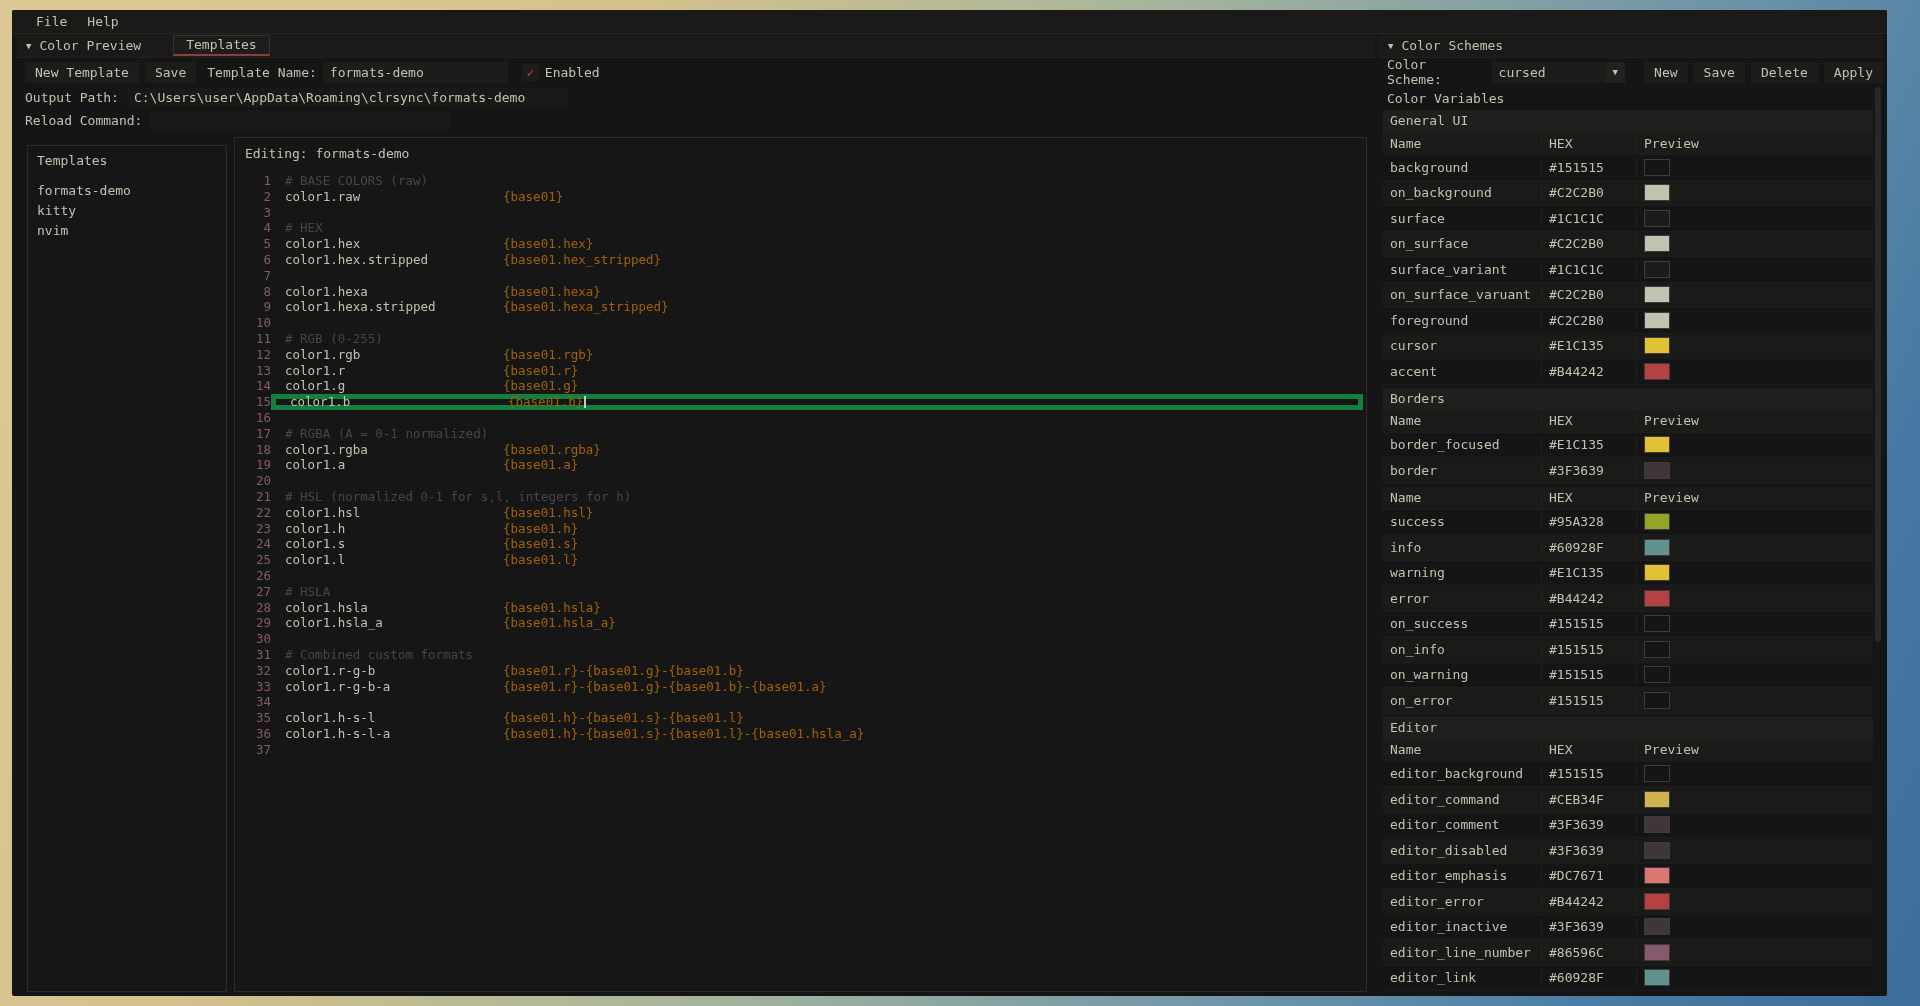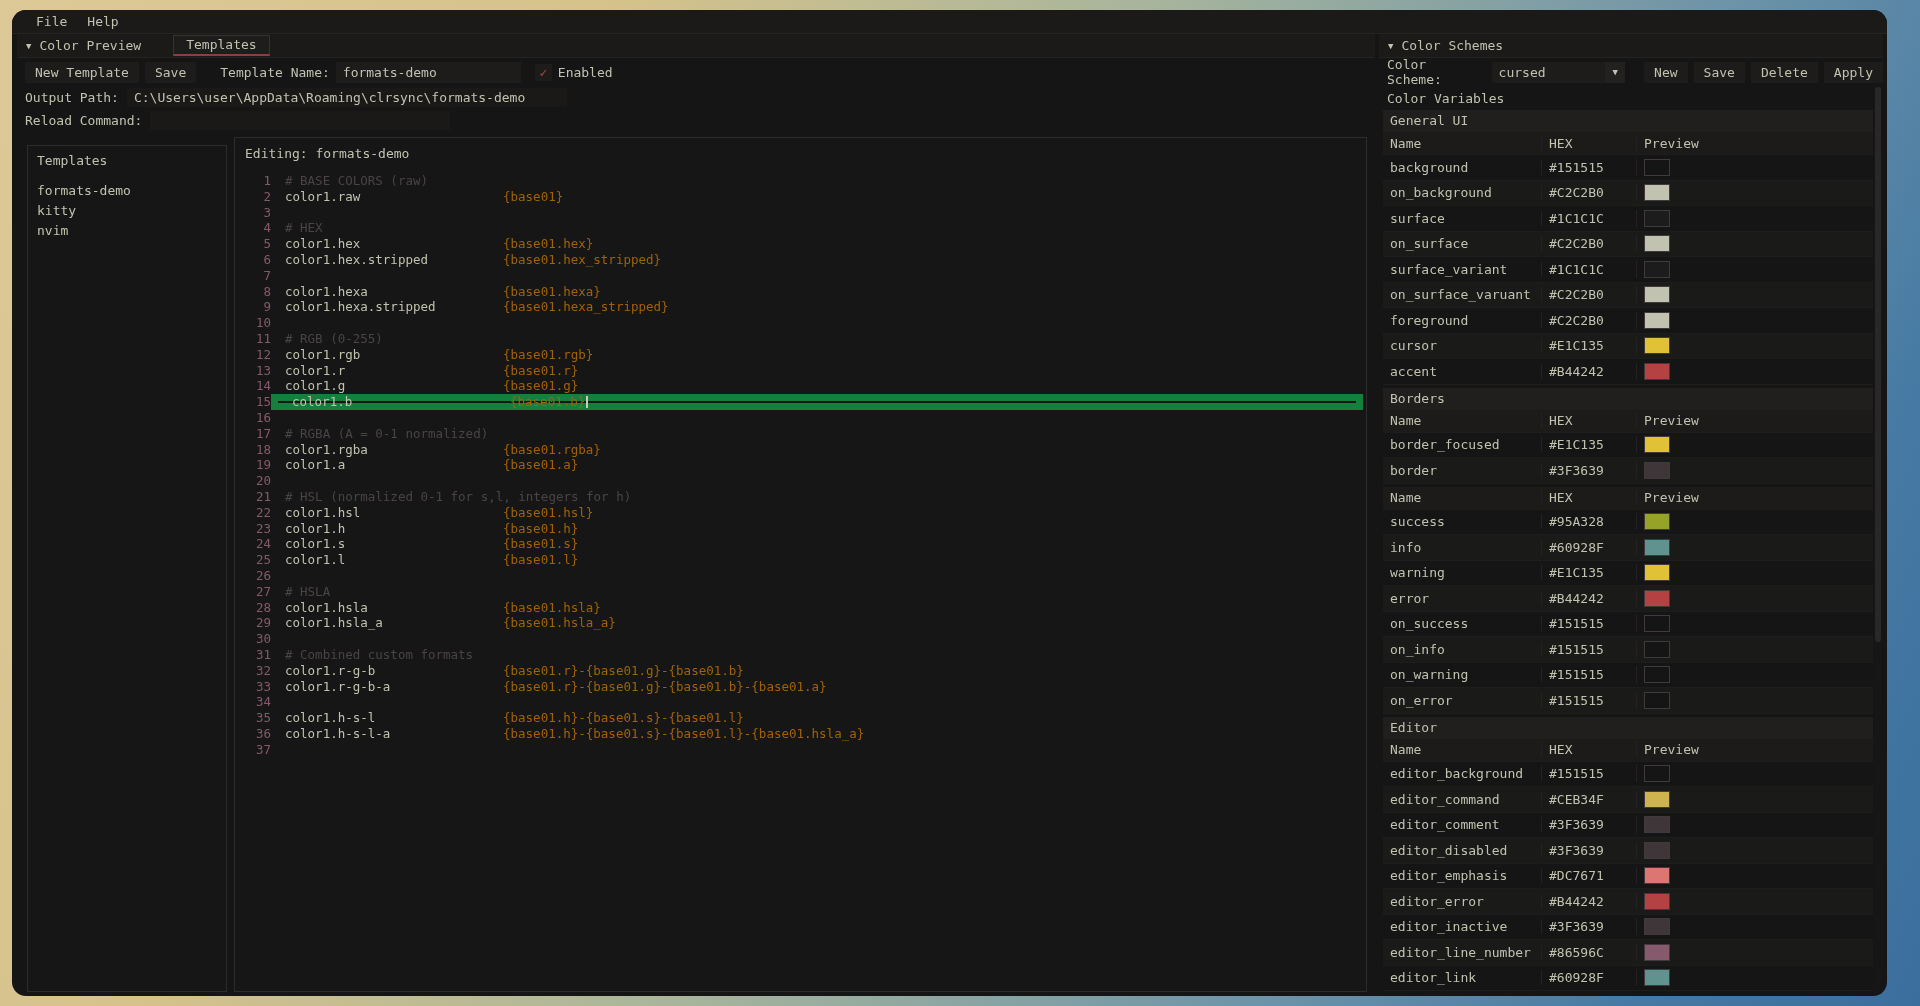--- a/index.html
+++ b/index.html
@@ -3,21 +3,21 @@
 <meta charset="utf-8">
 <style>
   * { margin:0; padding:0; box-sizing:border-box; }
   html,body { width:1920px; height:1006px; overflow:hidden; }
   body {
     font-family:"DejaVu Sans Mono", monospace;
     background:linear-gradient(115deg,#dcc997 0%,#d5c28b 26%,#a8b59c 48%,#6e94a8 72%,#467aa4 88%,#3b6e9c 100%);
   }
   .app {
     position:absolute; left:12px; top:10px; width:1875px; height:986px;
-    background:#151515; border-radius:14px; overflow:hidden;
+    background:#151515; border-radius:2px; overflow:hidden;
     color:#C2C2B0; font-size:13px;
   }
   
   .menubar { position:absolute; top:0; left:0; right:0; height:24px; background:#1b1a19;
     border-bottom:1px solid #252423; display:flex; align-items:center; padding-left:14px; }
   .menu-item { padding:0 10px; height:24px; line-height:23px; cursor:default; }
   
   .window { position:absolute; top:24px; }
   .win-left { left:5px; width:1358px; height:962px; display:flex; flex-direction:column; }
   .win-right { left:1367px; width:504px; height:962px; }
@@ -41,21 +41,21 @@
   
   .main { flex:1; display:flex; padding:5px 8px 4px 10px; gap:7px; min-height:0; }
   .sidebar { width:200px; border:1px solid #2e2b2c; margin-top:8px; padding:7px 9px; background:#161616; }
   .side-title { margin-bottom:13px; }
   .tpl-item { height:20px; line-height:20px; cursor:default; }
   .editor { flex:1; border:1px solid #2e2b2c; background:#161616; padding-top:8px; overflow:hidden; }
   .editor-title { padding-left:10px; height:16px; line-height:16px; margin-bottom:11px; }
   .eline { display:flex; height:15.8px; line-height:15.8px; font-size:12.5px; padding-left:6px; align-items:center; }
   .gut { width:30px; text-align:right; color:#86596C; flex:none; }
   .lcontent { flex:1; display:flex; align-items:center; padding-left:14px; height:100%; margin-right:3px; }
-  .lactive { border:7px solid #15803d; }
+  .lactive { border:5px solid #15803d; }
   .ekey { width:218px; flex:none; color:#C2C2B0; white-space:pre; }
   .eval { color:#a16207; white-space:pre; }
   .ecomment { color:#4a4347; white-space:pre; }
   .caret { width:2px; height:12px; background:#cbcbba; margin-left:1px; flex:none; }
   
   .controls { height:28px; display:flex; align-items:center; gap:14px; padding-left:8px; }
   .combo { width:150px; height:21px; background:#1d1c1b; display:flex; align-items:center; cursor:default; }
   .combo-value { flex:1; padding-left:7px; }
   .combo-arrow { width:20px; text-align:center; font-size:9px; background:#23211f; height:100%; line-height:21px; }
   .vars-title { height:22px; line-height:22px; padding-left:8px; margin-top:2px; }
@@ -86,21 +86,21 @@
   <div class="window win-left">
     <div class="titlebar">
       <span class="collapse">▼</span>
       <span>Color Preview</span>
       <span class="tab">Templates</span>
     </div>
 
     <div class="toolbar">
       <span class="btn">New Template</span>
       <span class="btn">Save</span>
-      <span style="margin-left:18px">Template Name:</span>
+      <span style="margin-left:5px">Template Name:</span>
       <input class="text-input" value="formats-demo" style="">
       <span class="checkbox">
         <span class="check">✓</span>
       </span>
       <span>Enabled</span>
     </div>
 
     <div class="pathrow">
       <span>Output Path:</span>
       <span class="path-input">C:\Users\user\AppData\Roaming\clrsync\formats-demo</span>

